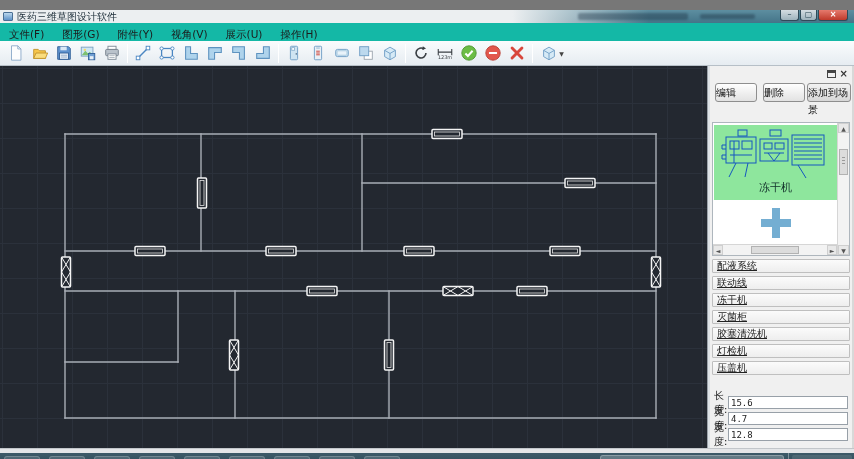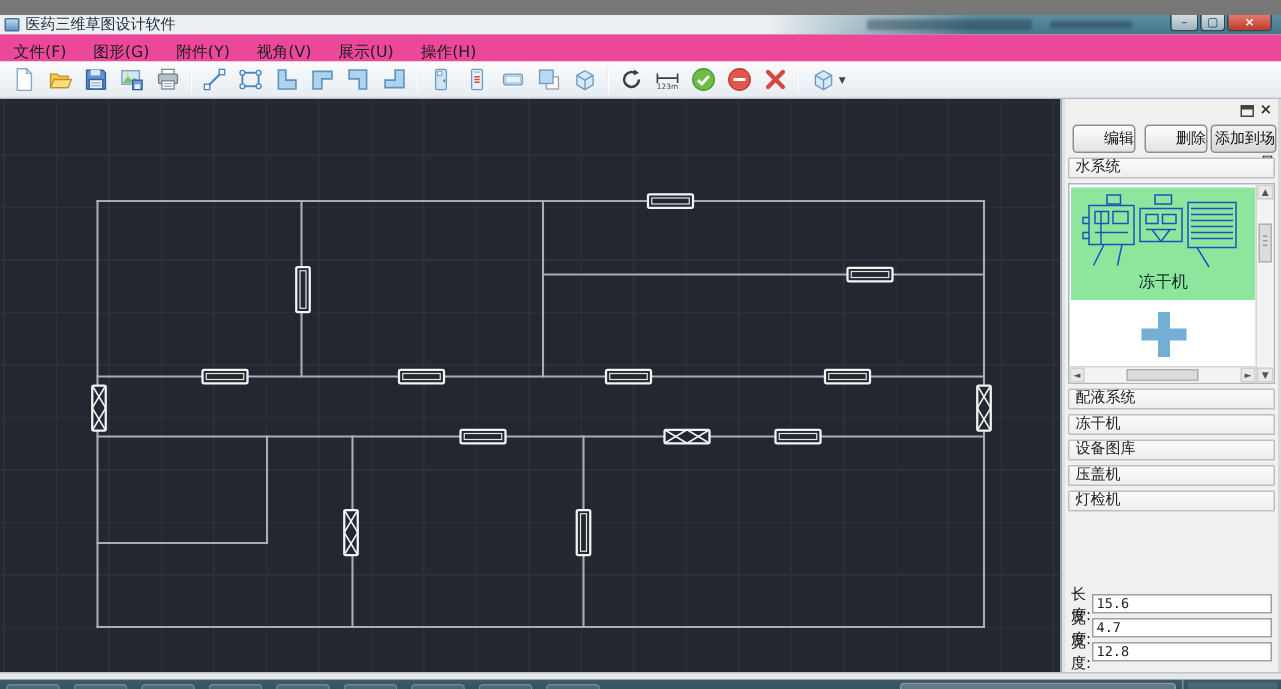--- a/index.html
+++ b/index.html
@@ -19,21 +19,21 @@
   .smudge.s1{left:578px;top:3px;width:110px;height:7px;}
   .smudge.s2{left:700px;top:4px;width:55px;height:5px;}
   .winbtns{position:absolute;right:6px;top:0;display:flex;gap:1px;}
   .winbtn{height:11px;border:1px solid #2f4a58;border-top:0;border-radius:0 0 3px 3px;
           background:linear-gradient(#d4dde2,#9db2bc);color:#23414f;font-size:8px;line-height:9px;
           text-align:center;cursor:default;}
   .winbtn.min{width:19px;} .winbtn.max{width:17px;}
   .winbtn.close{width:30px;background:linear-gradient(#e57a6d,#bf3a2b);color:#fff;font-weight:bold;}
 
   
-  .menubar{position:absolute;left:0;top:13px;width:854px;height:18px;background:#ec4899;text-decoration:underline;}
+  .menubar{position:absolute;left:0;top:13px;width:854px;height:18px;background:#14b8a6;text-decoration:underline;}
   .menu-item{display:inline-block;padding:0 9px;font-size:10.5px;line-height:18px;color:#1c1c1c;}
 
   
   .toolbar{position:absolute;left:0;top:31px;width:854px;height:25px;display:flex;align-items:center;
            padding-left:4px;background:linear-gradient(#fafcfd,#e6ecf1);border-bottom:1px solid #b6bfc7;}
   .tbtn{width:24px;height:22px;display:flex;align-items:center;justify-content:center;border-radius:2px;}
   .tbtn svg{width:18px;height:18px;display:block;}
   .tsep{width:1px;height:19px;background:#c2cad1;border-right:1px solid #fff;margin:0 3px;}
   .caret{font-size:6px;color:#444;margin-left:1px;}
 
@@ -46,21 +46,21 @@
   .canvas svg{position:absolute;left:0;top:0;}
   .splitter{position:absolute;left:707px;top:56px;width:3px;height:382px;background:#dde2e6;border-left:1px solid #9aa2aa;}
 
   
   .panel{position:absolute;left:710px;top:56px;width:144px;height:382px;background:#f0f0f0;
          border-right:2px solid #d8d8d8;font-size:10.5px;color:#1a1a1a;}
   .panel-title{position:absolute;left:0;top:0;right:0;height:15px;line-height:15px;padding-left:4px;}
   .pt-float{position:absolute;right:16px;top:4px;width:9px;height:8px;border:1px solid #444;border-top:3px solid #444;background:#f0f0f0;}
   .pt-close{position:absolute;right:4px;top:1px;font-size:10px;font-weight:bold;color:#333;line-height:13px;}
   .pbtn{position:absolute;top:17px;height:19px;border:1px solid #8e8e8e;border-radius:3px;
-        background:linear-gradient(#fefefe,#e2e2e2);font-size:10px;line-height:17px;text-align:right;color:#111;}
+        background:linear-gradient(#fefefe,#e2e2e2);font-size:10px;line-height:17px;text-align:left;color:#111;}
   .pbtn.edit{left:5px;width:42px;} .pbtn.del{left:53px;width:42px;}
   .pbtn.add{left:97px;width:44px;background:linear-gradient(#f1f1f1,#d7d7d7);}
   .cat-row{height:14px;border:1px solid #bfbfbf;border-radius:1px;background:linear-gradient(#fbfbfb,#eeeeee);
            line-height:12px;padding-left:4px;font-size:10px;color:#222;}
   .cat-active{position:absolute;top:39px;left:2px;right:2px;}
   .thumb-area{position:absolute;top:56px;left:2px;right:2px;height:134px;background:#fff;border:1px solid #aeb6bd;}
   .thumb-green{position:absolute;left:1px;top:2px;right:12px;height:75px;background:#8ee69d;text-align:center;}
   .thumb-green svg{display:block;margin:2px auto 0;}
   .thumb-label{font-size:11px;color:#12302a;line-height:14px;}
   .thumb-plus-cell{position:absolute;left:1px;top:78px;right:12px;height:43px;background:#fff;}
@@ -71,21 +71,21 @@
   .vscroll{position:absolute;right:0;top:0;bottom:0;width:12px;background:#f3f3f3;border-left:1px solid #d6d6d6;}
   .vscroll .arr{position:absolute;left:0;right:0;height:10px;font-size:6px;text-align:center;line-height:10px;color:#555;background:#e8e8e8;border:1px solid #cfcfcf;}
   .vscroll .arr.up{top:0;} .vscroll .arr.dn{bottom:0;}
   .vscroll .vthumb{position:absolute;left:1px;right:1px;top:26px;height:26px;background:#dcdcdc;border:1px solid #b2b2b2;}
   .grip{position:absolute;left:2px;right:2px;top:10px;height:1px;background:#9a9a9a;box-shadow:0 3px 0 #9a9a9a,0 -3px 0 #9a9a9a;}
   .hscroll{position:absolute;left:0;right:12px;bottom:0;height:11px;background:#f3f3f3;border-top:1px solid #d6d6d6;}
   .hscroll .arr{position:absolute;top:0;bottom:0;width:10px;font-size:6px;text-align:center;line-height:10px;color:#555;background:#e8e8e8;border:1px solid #cfcfcf;}
   .hscroll .arr.lf{left:0;} .hscroll .arr.rt{right:0;}
   .hscroll .hthumb{position:absolute;top:1px;bottom:1px;left:38px;width:48px;background:#dcdcdc;border:1px solid #b2b2b2;}
   .cat-list{position:absolute;top:193px;left:2px;right:2px;}
-  .cat-list .cat-row{margin-bottom:3px;}
+  .cat-list .cat-row{margin-bottom:3px;text-decoration:underline;}
   .fields{position:absolute;top:330px;left:4px;right:4px;}
   .field-row{display:flex;align-items:center;margin-bottom:3px;height:13px;}
   .field-label{width:34px;font-size:10px;color:#111;}
   .field-input{flex:1;height:13px;border:1px solid #98a0a8;background:#fff;font-size:9px;padding:0 2px;
                color:#222;font-family:"DejaVu Sans Mono","Liberation Mono",monospace;}
 
   
   .win-bottom{position:absolute;left:0;top:438px;width:854px;height:5px;background:#e4e6e8;border-top:1px solid #c2c6ca;}
   .taskbar{position:absolute;left:0;top:443px;width:854px;height:16px;background:linear-gradient(#3d5b69,#2b4553);overflow:hidden;}
   .task-stub{position:absolute;top:3px;width:36px;height:14px;border-radius:3px 3px 0 0;
@@ -362,21 +362,20 @@
   <div class="splitter"></div>
 
   <div class="panel">
     <div class="pt-float"></div>
     <div class="pt-close">×</div>
 
     <div class="pbtn edit">编辑</div>
     <div class="pbtn del">删除</div>
     <div class="pbtn add">添加到场景</div>
 
-    <div class="cat-row cat-active">水系统</div>
 
     <div class="thumb-area">
       <div class="thumb-green" id="thumbGreen" style="background: rgb(142, 230, 157);">
           <svg width="112" height="54" viewBox="0 0 112 54">
             <g fill="none" stroke="#1456c0" stroke-width="1">
    <rect x="6" y="10" width="30" height="26"></rect>
               <rect x="10" y="14" width="9" height="8"></rect>
    <rect x="22" y="14" width="10" height="8"></rect>
               <path d="M10 28h22M14 14v22M6 18H2v4h4M6 28H2v4h4"></path>
    <rect x="40" y="12" width="28" height="22"></rect>
@@ -404,24 +403,26 @@
       </div>
       <div class="hscroll">
         <div class="arr lf">◄</div>
         <div class="hthumb"></div>
         <div class="arr rt">►</div>
       </div>
     </div>
 
     <div class="cat-list" id="catList">
         <div class="cat-row">配液系统</div>
+        <div class="cat-row">联动线</div>
         <div class="cat-row">冻干机</div>
-        <div class="cat-row">设备图库</div>
+        <div class="cat-row">灭菌柜</div>
+        <div class="cat-row">胶塞清洗机</div>
+        <div class="cat-row">灯检机</div>
         <div class="cat-row">压盖机</div>
-        <div class="cat-row">灯检机</div>
       </div>
     <div class="fields" id="fields">
         <div class="field-row">
           <span class="field-label">长度:</span>
           <input class="field-input" type="text" value="15.6" style="">
         </div>
         <div class="field-row">
           <span class="field-label">宽度:</span>
           <input class="field-input" type="text" value="4.7" style="">
         </div>

